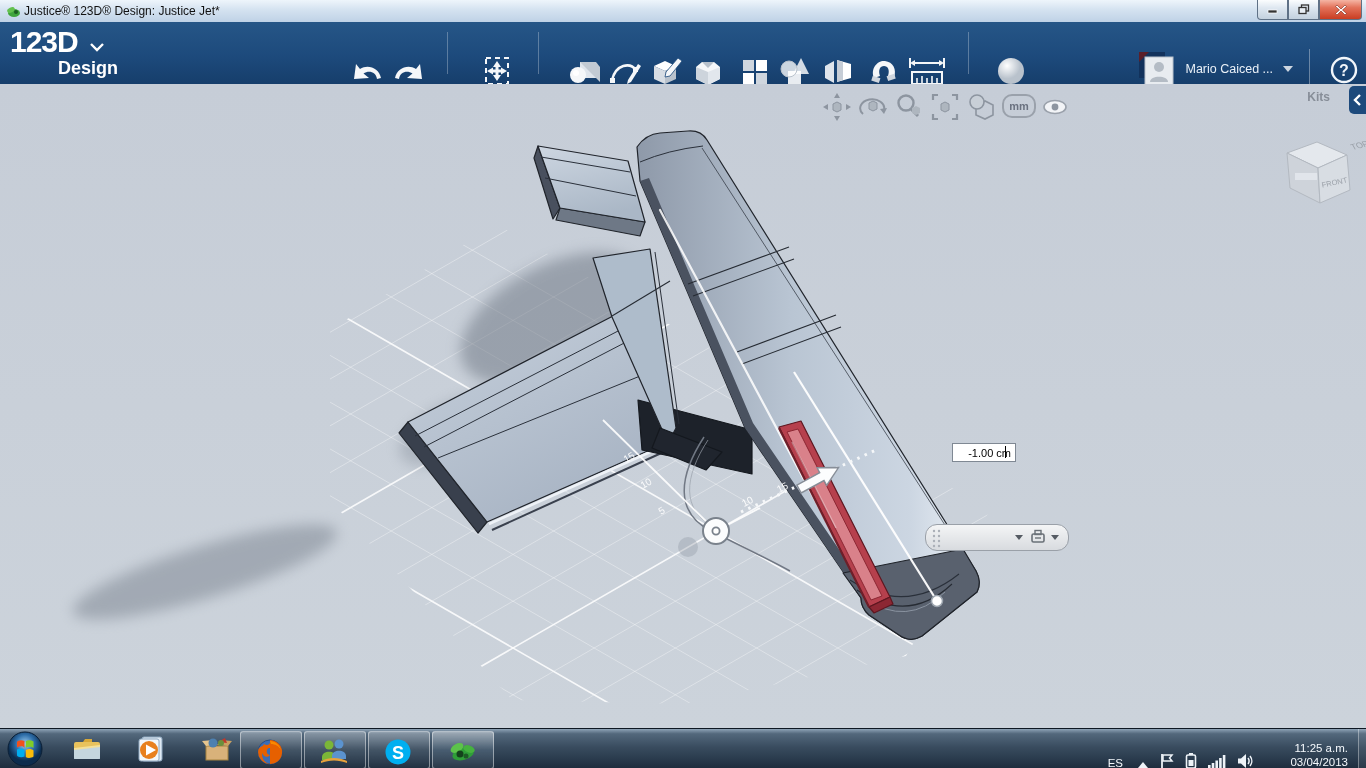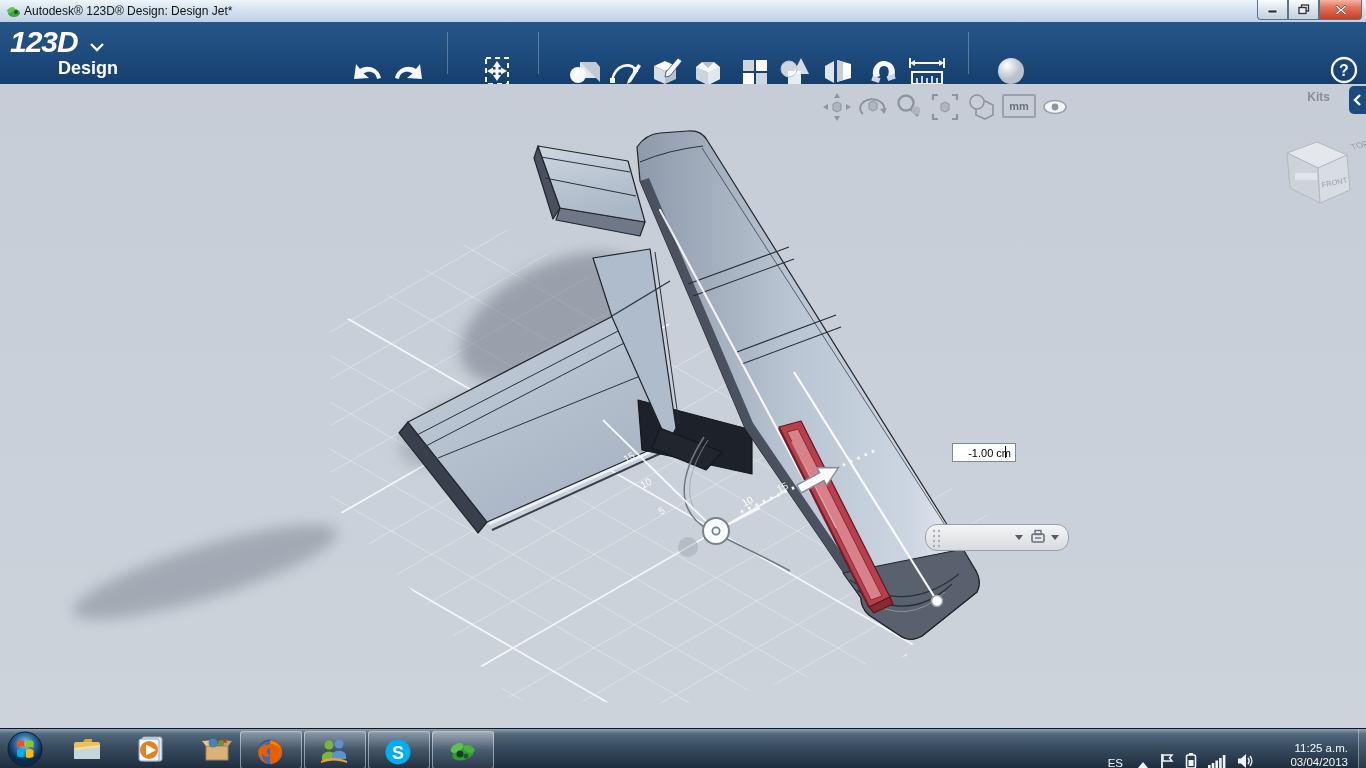--- a/index.html
+++ b/index.html
@@ -14,21 +14,21 @@
   #winbtns{position:absolute;right:4px;top:0;display:flex;}
   .winbtn{width:29px;height:19px;border:1px solid #5f7186;border-top:none;
     background:linear-gradient(#fbfdfe,#dfe8f1 40%,#c3d1de);display:flex;align-items:center;justify-content:center;}
   .winbtn:first-child{border-radius:0 0 0 4px;}
   #btn-close{width:41px;border-radius:0 0 4px 0;
     background:linear-gradient(#f5b5a4,#e3725a 40%,#c93d22);}
   
   #appbar{position:absolute;left:0;top:22px;width:1366px;height:62px;
     background:linear-gradient(#265687,#1d4a7c 55%,#163e6b);}
   #logo{position:absolute;left:10px;top:3px;color:#fff;font-size:30px;font-weight:bold;
-        font-style:italic;letter-spacing:-1px;}
+        letter-spacing:-1px;}
   #logo-sub{position:absolute;left:58px;top:36px;color:#fff;font-size:18px;font-weight:bold;font-style:normal;letter-spacing:0;}
   .sep{position:absolute;top:10px;width:1px;height:42px;background:rgba(255,255,255,.28);}
   .ticon{position:absolute;top:30px;width:38px;height:40px;}
   .ticon svg{position:absolute;left:0;top:0;}
   .caret-corner{position:absolute;right:2px;bottom:2px;width:0;height:0;
     border-left:6px solid transparent;border-bottom:6px solid #c8d1da;}
   #user-box{position:absolute;right:56px;top:30px;height:34px;display:flex;align-items:center;color:#eaf1f8;}
   #user-name{font-size:12.5px;margin-left:10px;}
   #help-btn{position:absolute;right:8px;top:34px;width:28px;height:28px;}
   
@@ -58,21 +58,21 @@
 <body>
 
 <div id="screen">
 
   <div id="titlebar">
     <svg id="app-icon-small" viewBox="0 0 15 15">
       <ellipse cx="8" cy="9" rx="6" ry="4" fill="#3fa43c"></ellipse>
       <ellipse cx="5" cy="6" rx="4" ry="2.5" fill="#63c14f" transform="rotate(-25 5 6)"></ellipse>
       <circle cx="10" cy="8" r="2" fill="#1c5e22"></circle>
     </svg>
-    <span id="title-text">Autodesk® 123D® Design: Design Jet*</span>
+    <span id="title-text">Justice® 123D® Design: Justice Jet*</span>
     <div id="winbtns">
       <div class="winbtn">
         <svg width="12" height="9" viewBox="0 0 12 9">
             <rect x="1" y="5" width="9" height="3" fill="#333" stroke="#fff" stroke-width="0.7"></rect>
           </svg>
       </div>
       <div class="winbtn">
         <svg width="12" height="11" viewBox="0 0 12 11">
             <rect x="3.5" y="1" width="7" height="6" fill="none" stroke="#333" stroke-width="1.3"></rect>
             <rect x="1" y="3.5" width="7" height="6" fill="#e8eef4" stroke="#333" stroke-width="1.3"></rect>
@@ -225,20 +225,34 @@
         <defs>
             <radialGradient id="matg" cx="0.35" cy="0.3">
               <stop offset="0" stop-color="#ffffff"></stop>
               <stop offset="1" stop-color="#b9c2cc"></stop>
             </radialGradient>
           </defs>
         <circle cx="19" cy="19" r="13" fill="url(#matg)"></circle>
       </svg>
     </div>
 
+    <div id="user-box">
+      <svg width="36" height="34" viewBox="0 0 36 34">
+        <rect x="0" y="0" width="26" height="26" fill="#12325c"></rect>
+        <path d="M0 0 L10 0 L0 10 Z" fill="#5a1f2a"></path>
+        <rect x="6" y="5" width="28" height="28" fill="#e8ecf0" stroke="#b9c2cc"></rect>
+        <circle cx="20" cy="15" r="5" fill="#b4bcc5"></circle>
+          <path d="M11 30 C11 23 29 23 29 30 Z" fill="#b4bcc5"></path>
+      </svg>
+      <span id="user-name">Mario Caiced ...</span>
+      <svg width="14" height="8" viewBox="0 0 14 8" style="margin-left:8px">
+          <polygon points="2,1 12,1 7,7" fill="#cdd6e0"></polygon>
+        </svg>
+      <div style="width:1px;height:40px;background:rgba(255,255,255,.35);margin-left:14px"></div>
+    </div>
     <div id="help-btn">
       <svg width="28" height="28" viewBox="0 0 28 28">
           <circle cx="14" cy="14" r="12" fill="none" stroke="#f2f6fa" stroke-width="2.4"></circle>
       <text x="14" y="20" text-anchor="middle" font-size="16" font-weight="bold" fill="#f2f6fa">?</text>
         </svg>
     </div>
   </div>
 
   <div id="canvas">
     <svg width="1366" height="644" viewBox="0 84 1366 644">
@@ -447,21 +461,21 @@
             <path d="M22 3 H27 V8"></path>
             <path d="M27 22 V27 H22"></path>
             <path d="M8 27 H3 V22"></path>
           </g>
         <polygon points="11,12 15,10 19,12 19,18 15,20 11,18" fill="#aeb6bf" stroke="#8d95a0"></polygon>
       </svg>
       <svg class="vicon" style="left:148px" viewBox="0 0 30 30" width="30" height="30">
         <polygon points="10,13 19,9 27,13 27,23 19,27 10,23" fill="none" stroke="#8d95a0" stroke-width="1.6"></polygon>
         <circle cx="11" cy="10" r="7" fill="#c8cfd7" stroke="#8d95a0" stroke-width="1.6"></circle>
       </svg>
-      <div style="position:absolute;left:184px;top:10px;width:30px;height:20px;border:2px solid #9aa1ab;border-radius:2px;display:flex;align-items:center;justify-content:center;font-size:11px;font-weight:bold;color:#6b7280;">
+      <div style="position:absolute;left:184px;top:10px;width:30px;height:20px;border:2px solid #9aa1ab;border-radius:10px;display:flex;align-items:center;justify-content:center;font-size:11px;font-weight:bold;color:#6b7280;">
         <span>mm</span>
       </div>
       <svg class="vicon" style="left:222px" viewBox="0 0 30 30" width="30" height="30">
         <ellipse cx="15" cy="15" rx="11" ry="6.5" fill="#f2f4f7" stroke="#9aa1ab" stroke-width="1.6"></ellipse>
         <circle cx="15" cy="15" r="3.4" fill="#8d95a0"></circle>
       </svg>
     </div>
 
     <span id="kits-label">Kits</span>
     <div id="kits-tab">

